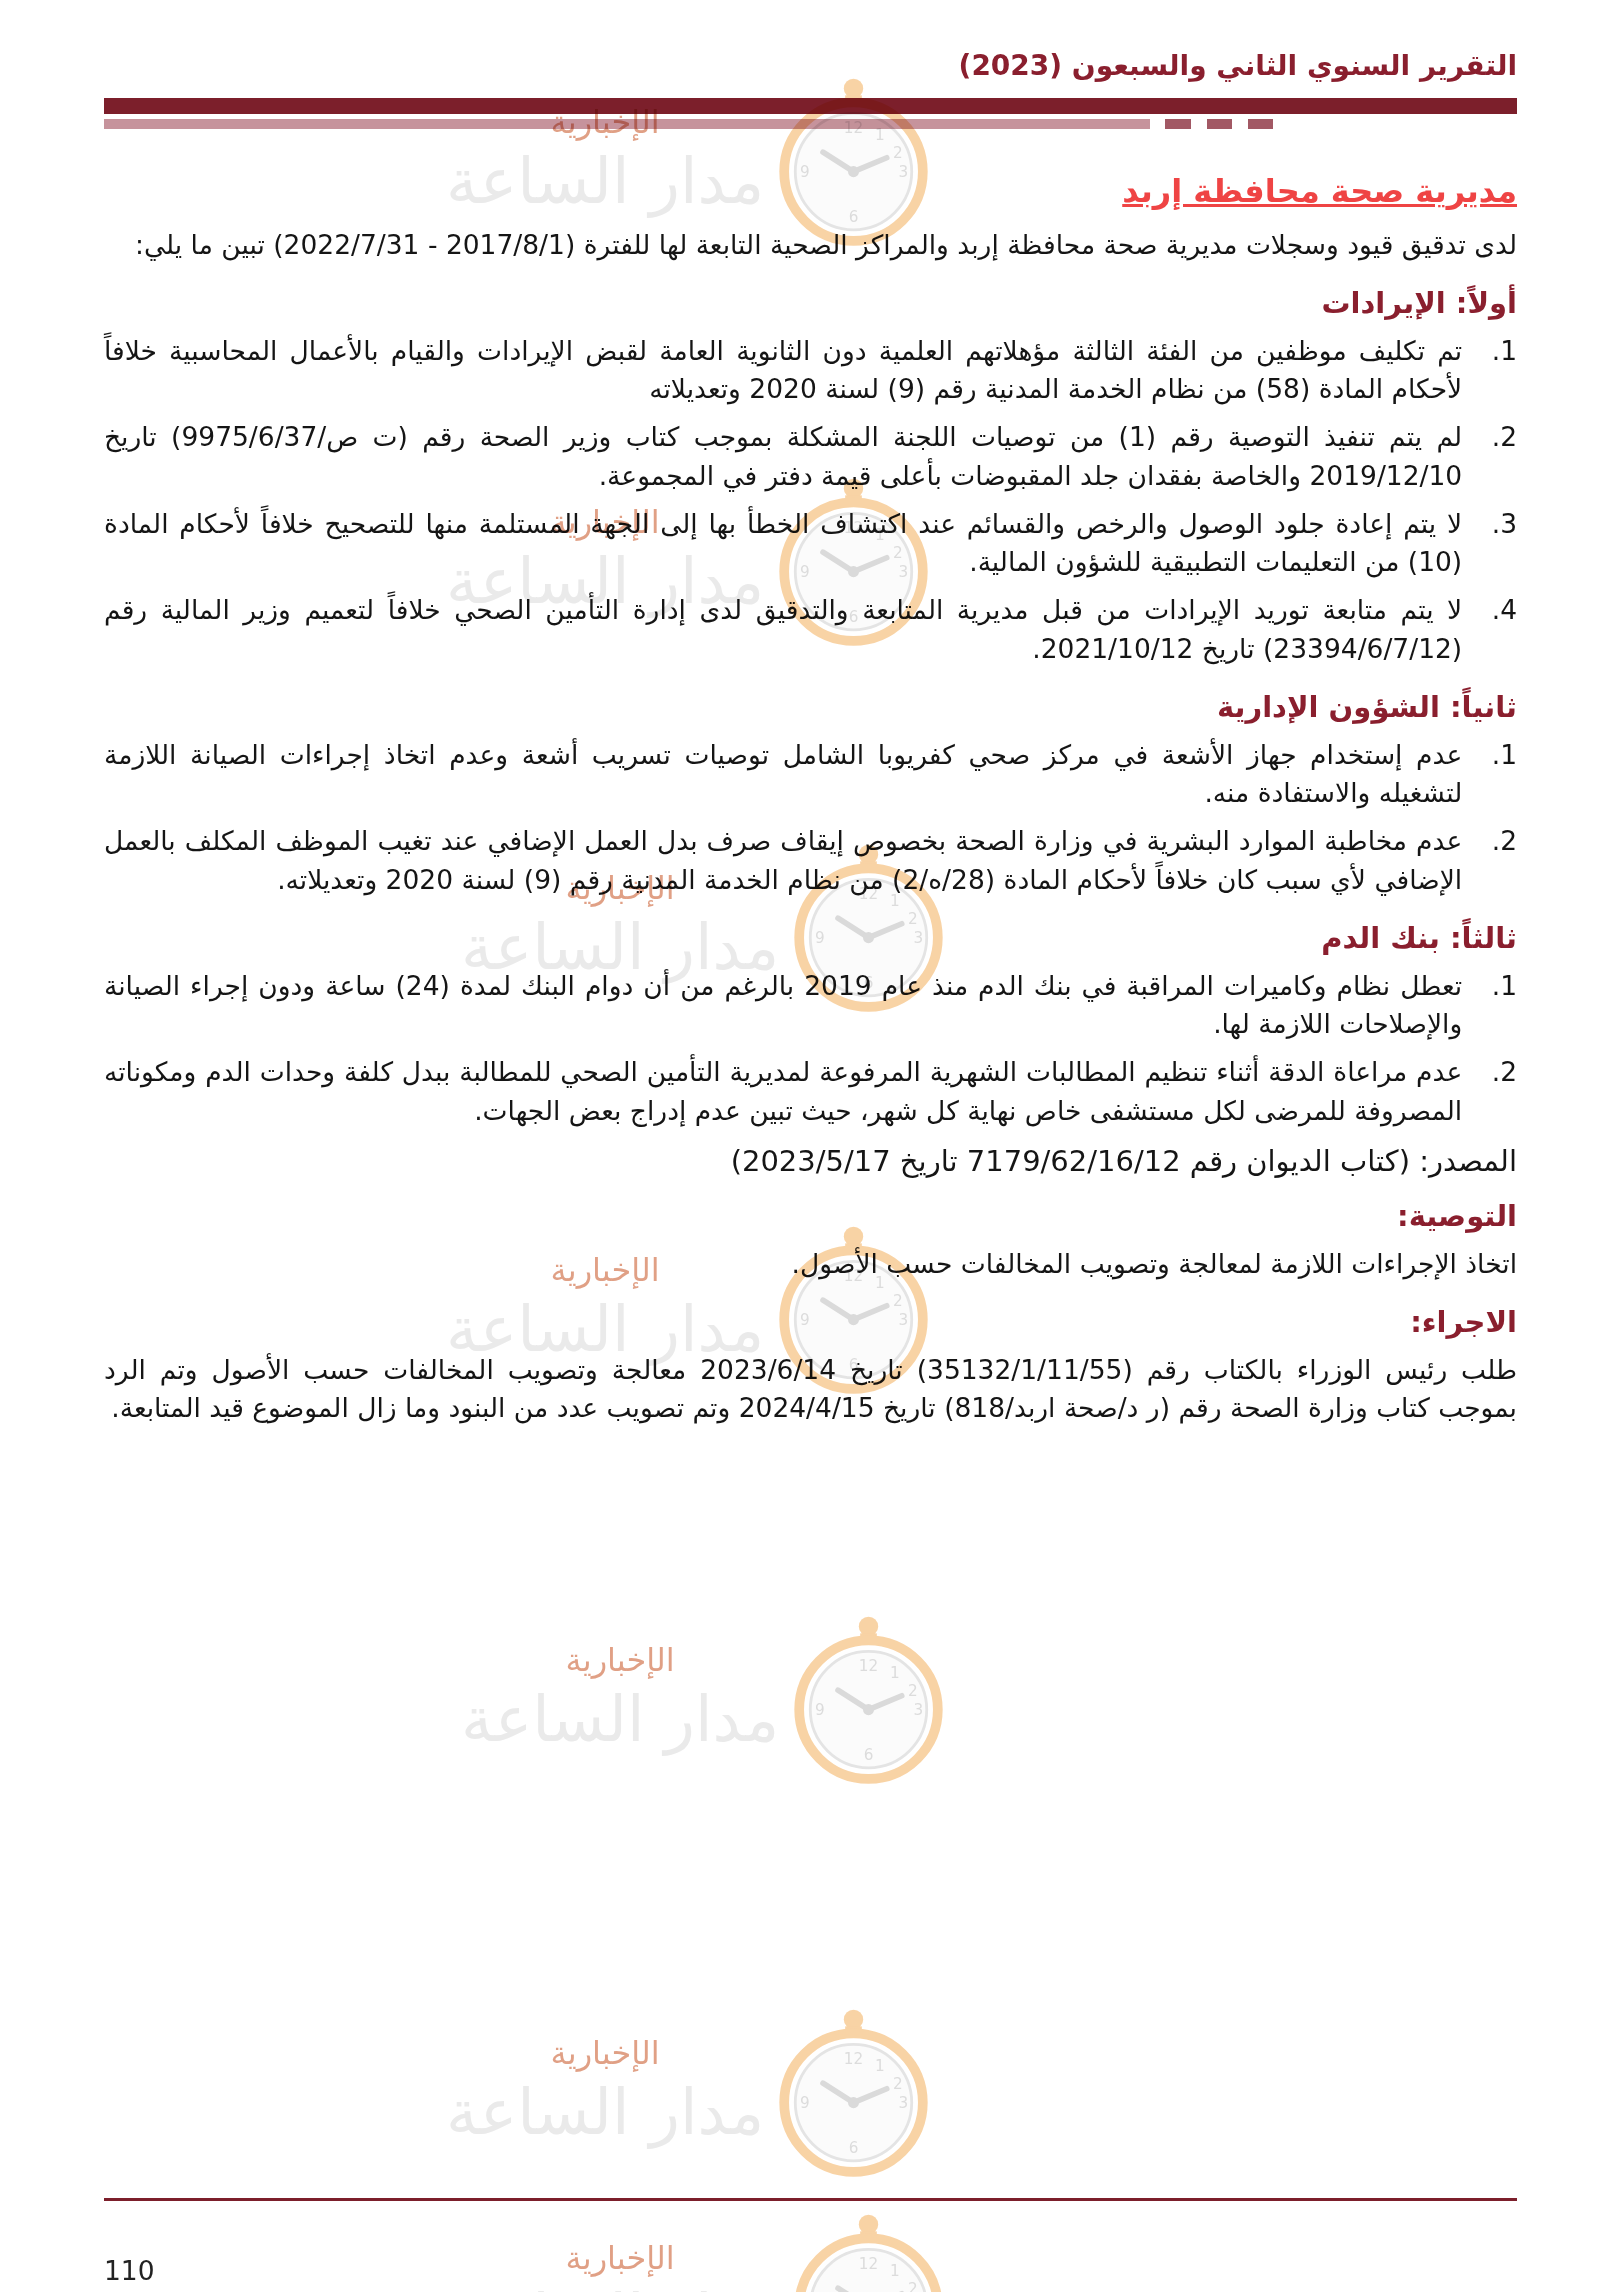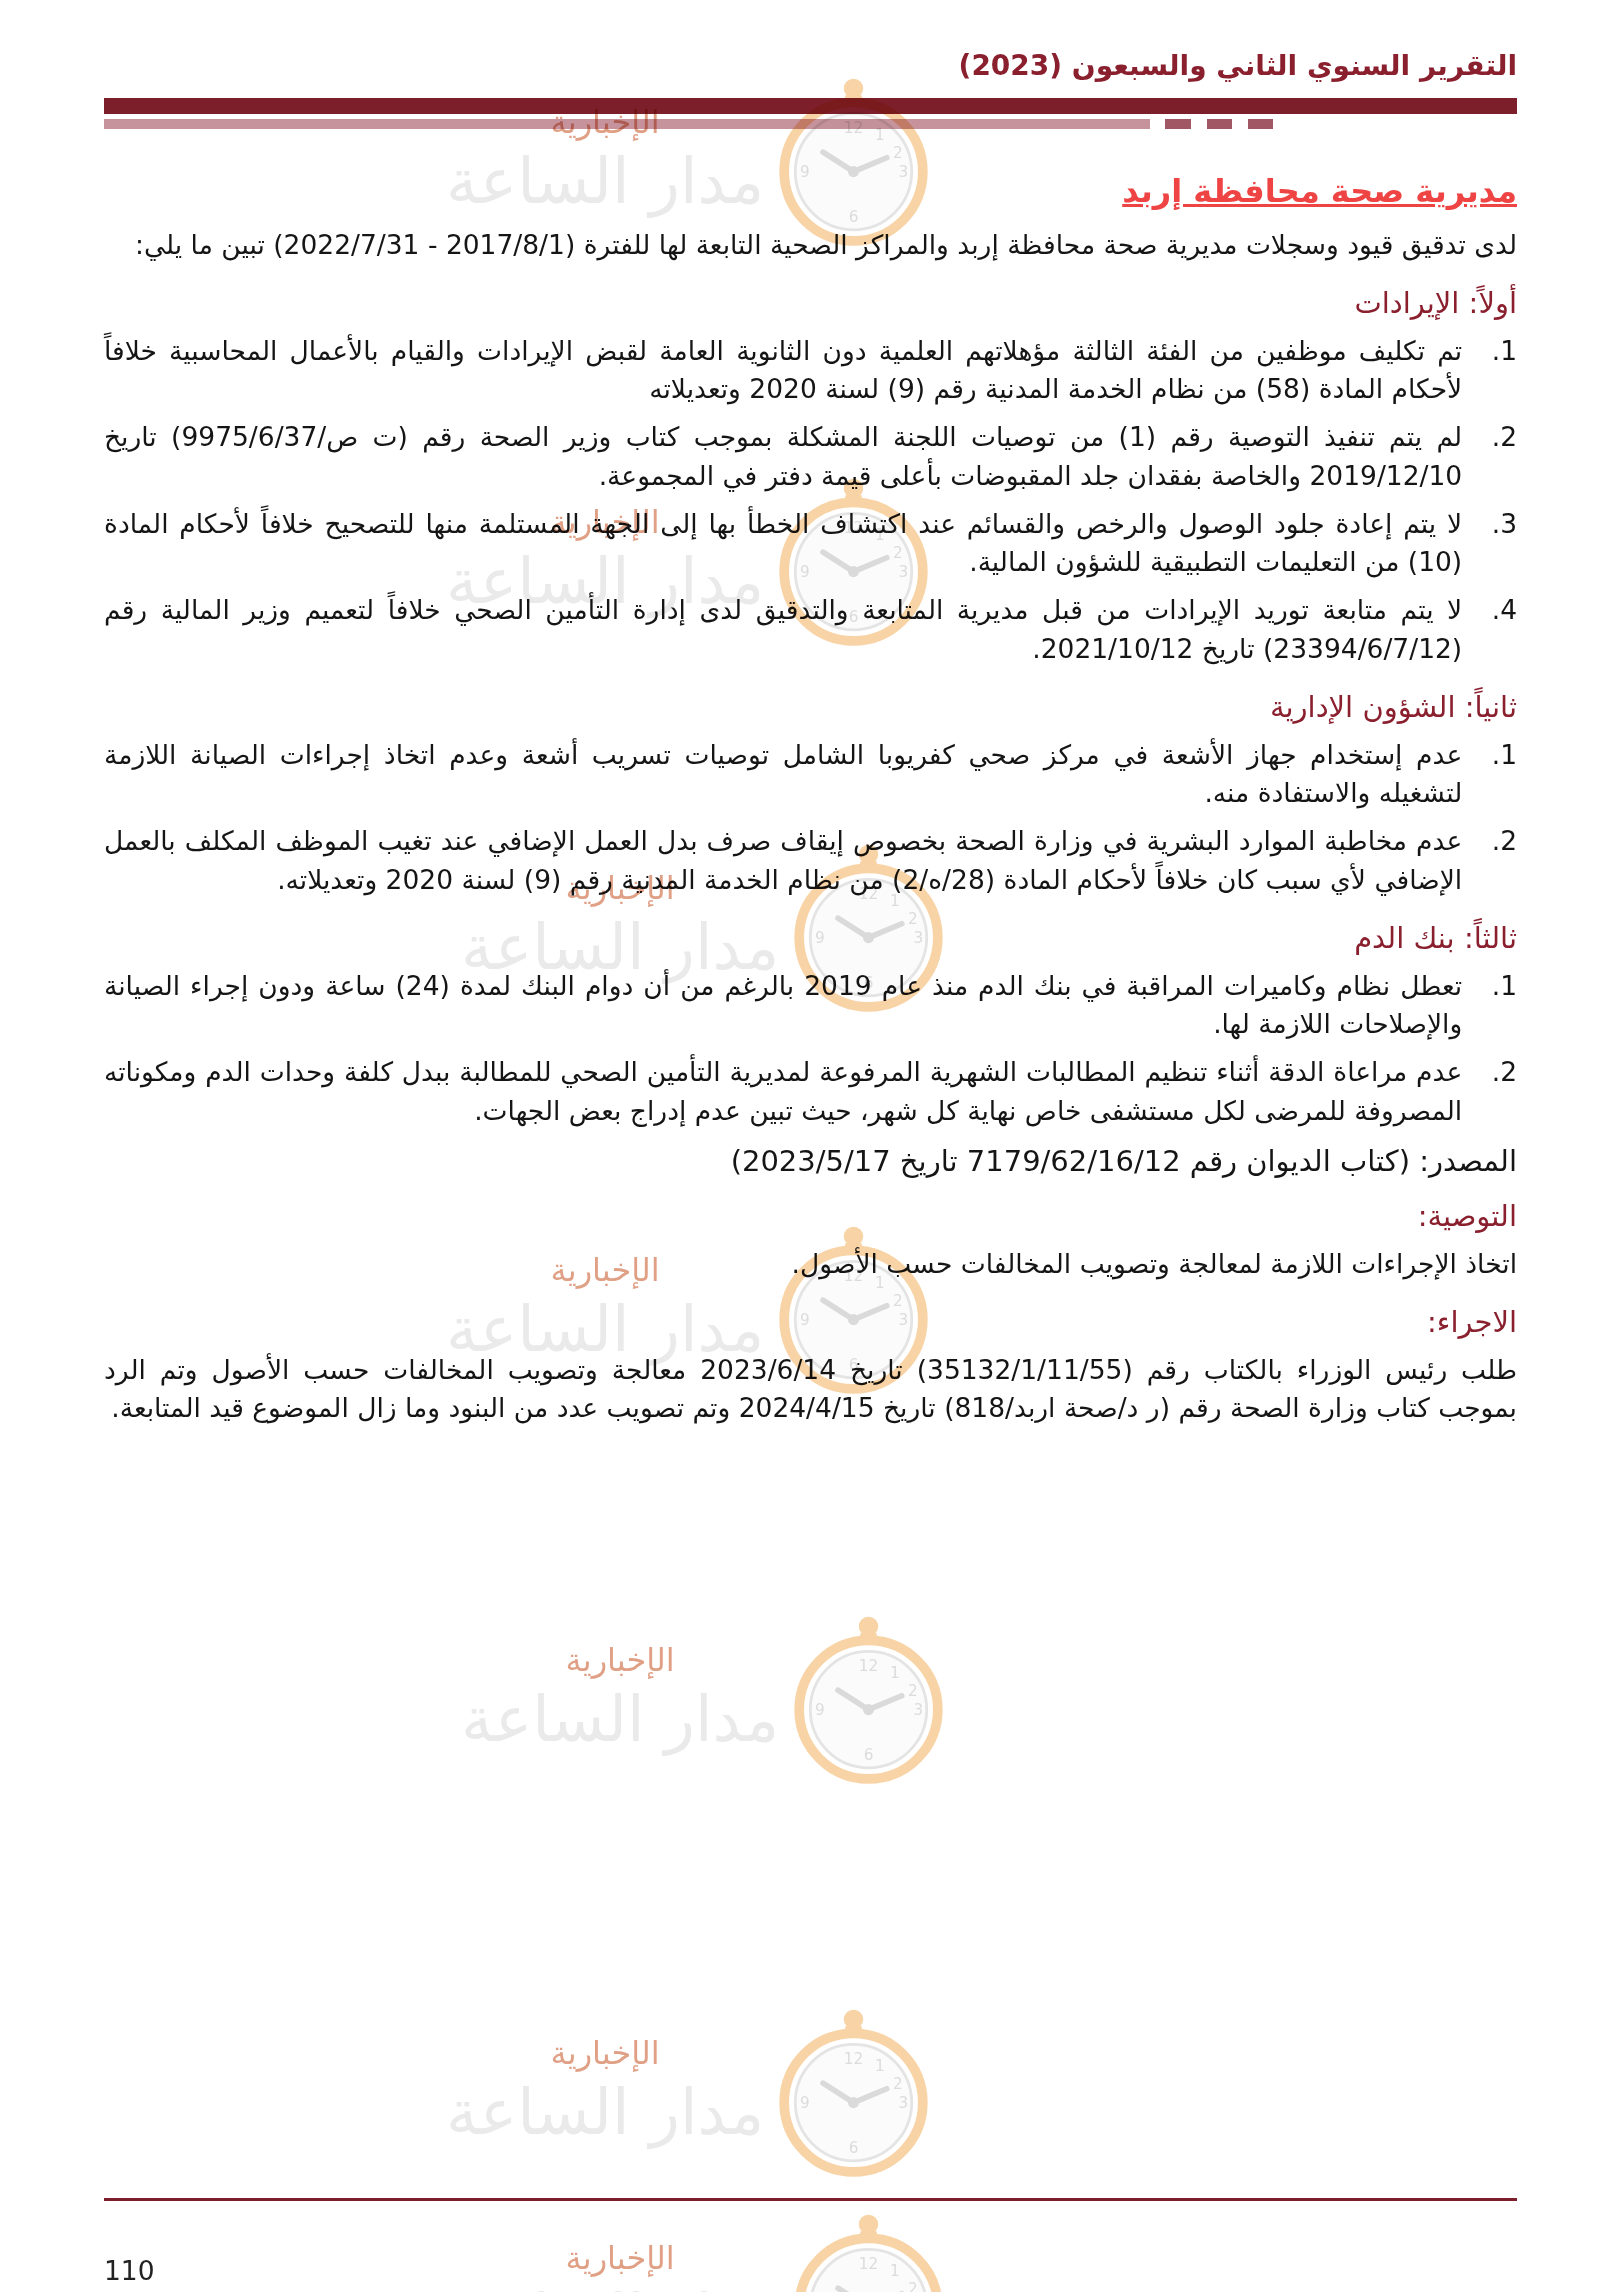--- a/index.html
+++ b/index.html
@@ -35,21 +35,21 @@
   }
   .bar-accent .sq { position: absolute; top: 0; height: 100%; width: 25.5px; background: #a25864; }
   .bar-accent .sq1 { left: calc(74% + 15.7px); }
   .bar-accent .sq2 { left: calc(74% + 57px); }
   .bar-accent .sq3 { left: calc(74% + 98px); }
 
   
   .doc-title { color: #ef4444; font-size: 32px; font-weight: bold; margin: 43px 0 15.7px 0; text-decoration: underline; }
   .intro { font-size: 26.5px; line-height: 1.45; text-align: justify; margin: 0 0 7.8px 0; }
 
-  .sec-heading { color: #8a1f2e; font-size: 29px; font-weight: normal; margin: 21.6px 0 11.8px 0; }
+  .sec-heading { color: #8a1f2e; font-size: 29px; font-weight: bold; margin: 21.6px 0 11.8px 0; }
 
   .item { display: flex; gap: 11.8px; margin: 0 0 9.8px 0; font-size: 26.5px; line-height: 1.45; }
   .item .num { flex: 0 0 43px; text-align: right; }
   .item .txt { flex: 1; text-align: justify; }
 
   .source-line { font-size: 29px; margin: 13.7px 0 0 0; }
 
   .plain-par { font-size: 26.5px; line-height: 1.45; text-align: justify; margin: 0; }
 
   

